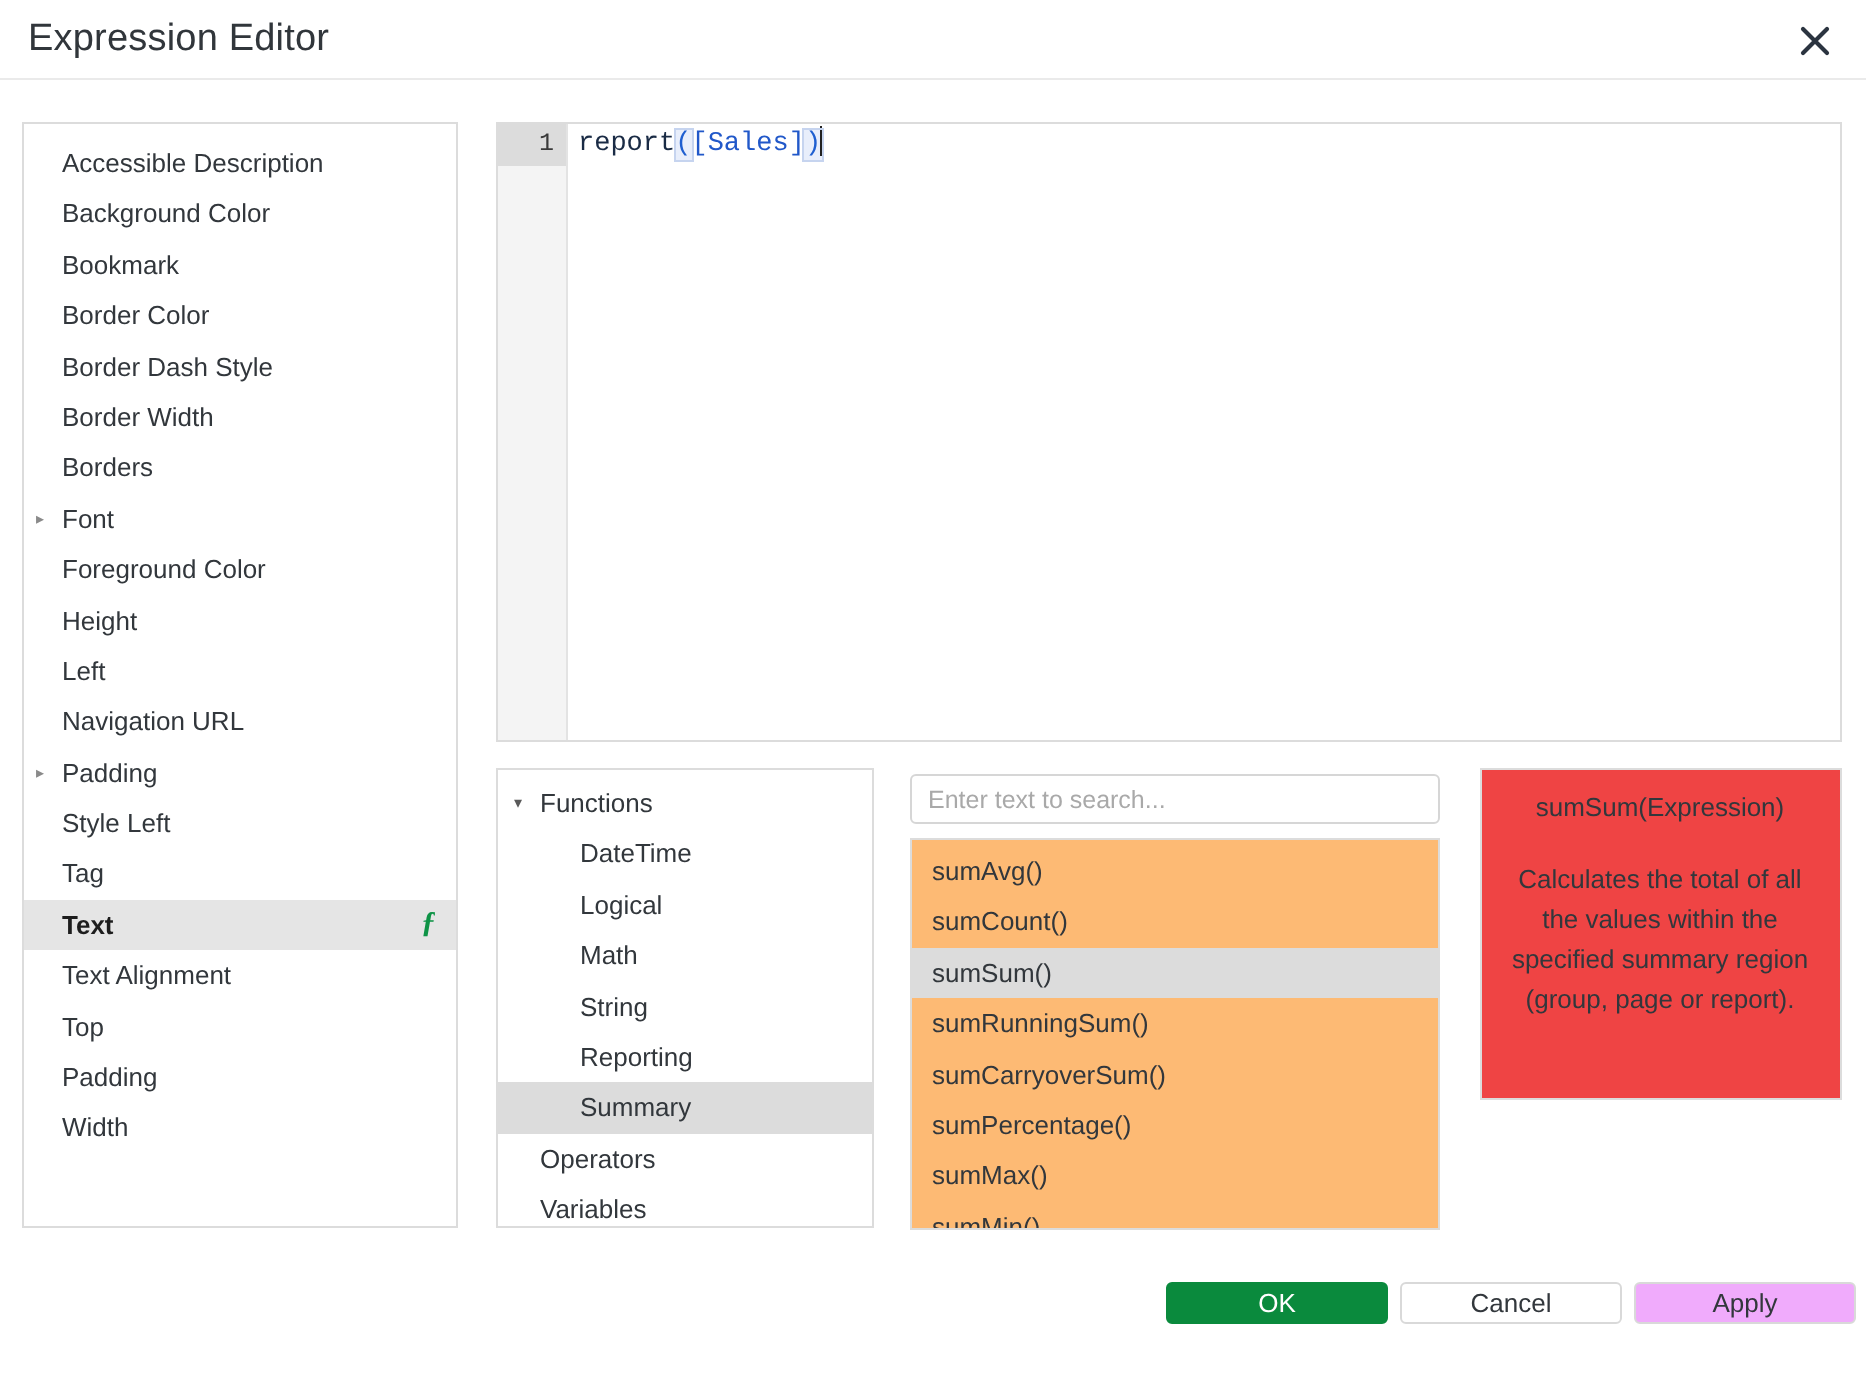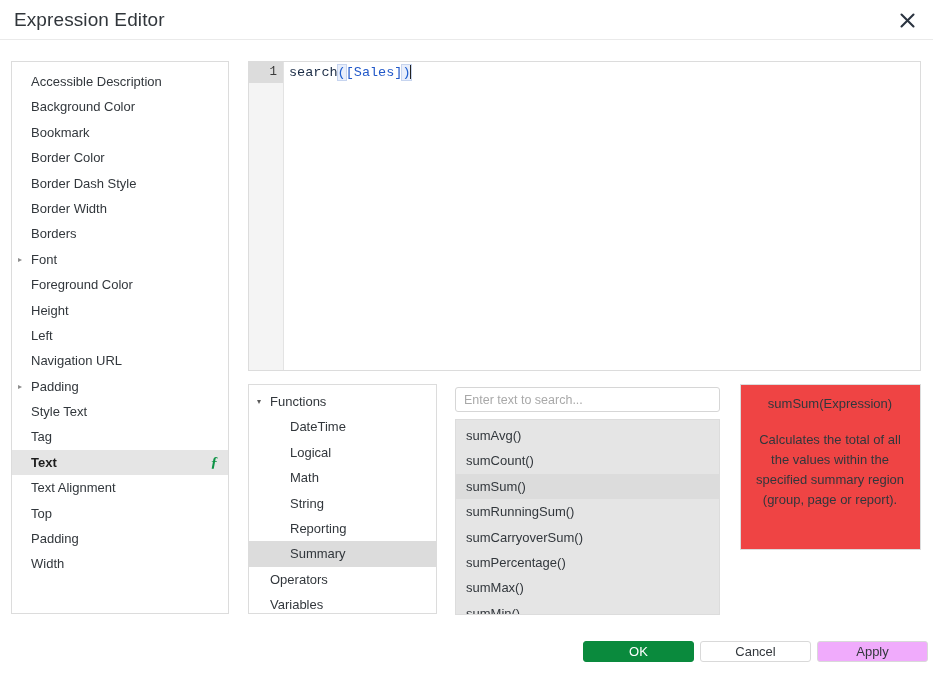--- a/index.html
+++ b/index.html
@@ -211,21 +211,21 @@
   }
   .search-box::placeholder { color: #a9a9a9; }
 
   .func-panel {
     position: absolute;
     left: 455px;
     top: 419px;
     width: 265px;
     height: 196px;
     border: 1px solid #dcdcdc;
-    background: #e5e5e5;
+    background: #fdba74;
     box-sizing: border-box;
     overflow: hidden;
   }
   .func-row {
     height: 25.4px;
     line-height: 25.4px;
     padding-left: 10px;
     font-size: 13px;
     color: #32373c;
     white-space: nowrap;
@@ -324,35 +324,35 @@
     <div class="prop-row"><span>Border Color</span></div>
     <div class="prop-row"><span>Border Dash Style</span></div>
     <div class="prop-row"><span>Border Width</span></div>
     <div class="prop-row"><span>Borders</span></div>
     <div class="prop-row"><span class="twisty">▸</span><span>Font</span></div>
     <div class="prop-row"><span>Foreground Color</span></div>
     <div class="prop-row"><span>Height</span></div>
     <div class="prop-row"><span>Left</span></div>
     <div class="prop-row"><span>Navigation URL</span></div>
     <div class="prop-row"><span class="twisty">▸</span><span>Padding</span></div>
-    <div class="prop-row"><span>Style Text</span></div>
+    <div class="prop-row"><span>Style Left</span></div>
     <div class="prop-row"><span>Tag</span></div>
     <div class="prop-row selected"><span>Text</span><span class="fx" style="color: rgb(14, 147, 70);">ƒ</span></div>
     <div class="prop-row"><span>Text Alignment</span></div>
     <div class="prop-row"><span>Top</span></div>
     <div class="prop-row"><span>Padding</span></div>
     <div class="prop-row"><span>Width</span></div>
   </div>
 
 <div class="editor">
   <div class="gutter">
     <div class="lineno">1</div>
   </div>
   <div class="code-area">
-    <div class="code-line"><span class="tok-fn">search</span><span class="tok-paren">(</span><span class="tok-field">[Sales]</span><span class="tok-paren">)</span><span class="caret"></span></div>
+    <div class="code-line"><span class="tok-fn">report</span><span class="tok-paren">(</span><span class="tok-field">[Sales]</span><span class="tok-paren">)</span><span class="caret"></span></div>
   </div>
 </div>
 
 <div class="tree-panel">
     <div class="tree-row root first"><span class="twisty">▾</span><span>Functions</span></div>
     <div class="tree-row child"><span>DateTime</span></div>
     <div class="tree-row child"><span>Logical</span></div>
     <div class="tree-row child"><span>Math</span></div>
     <div class="tree-row child"><span>String</span></div>
     <div class="tree-row child"><span>Reporting</span></div>

